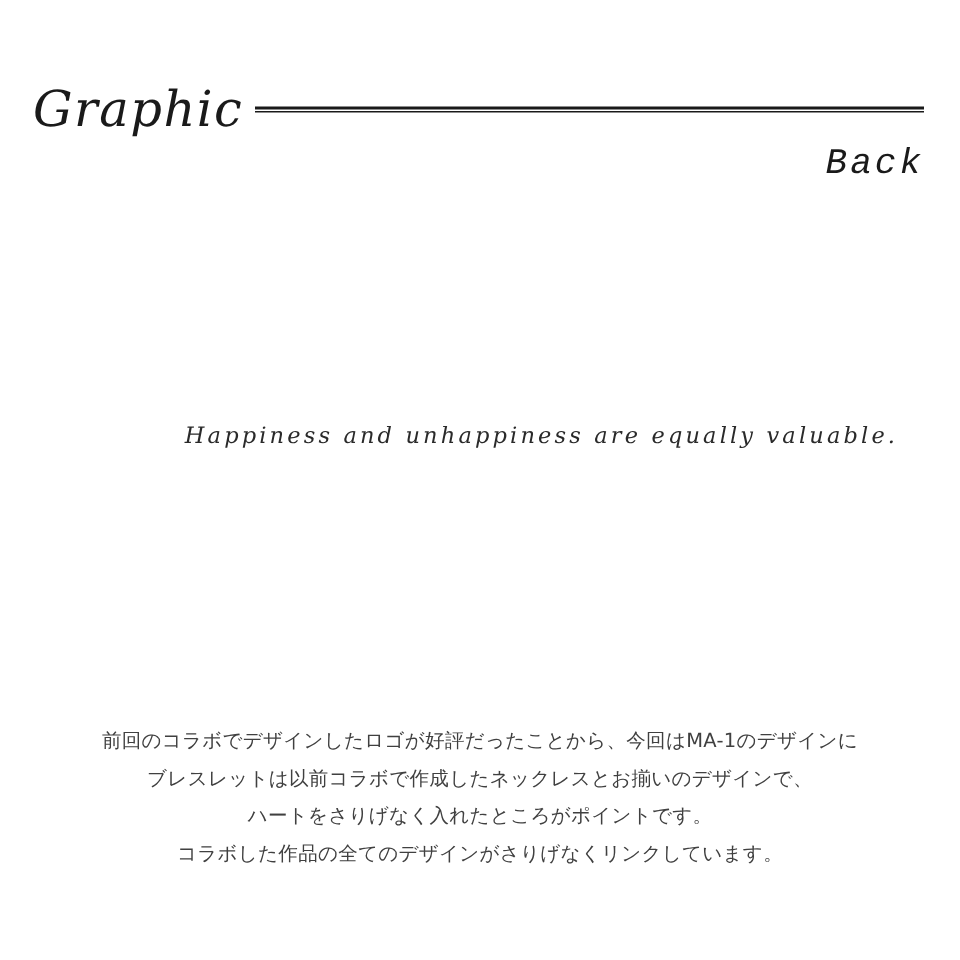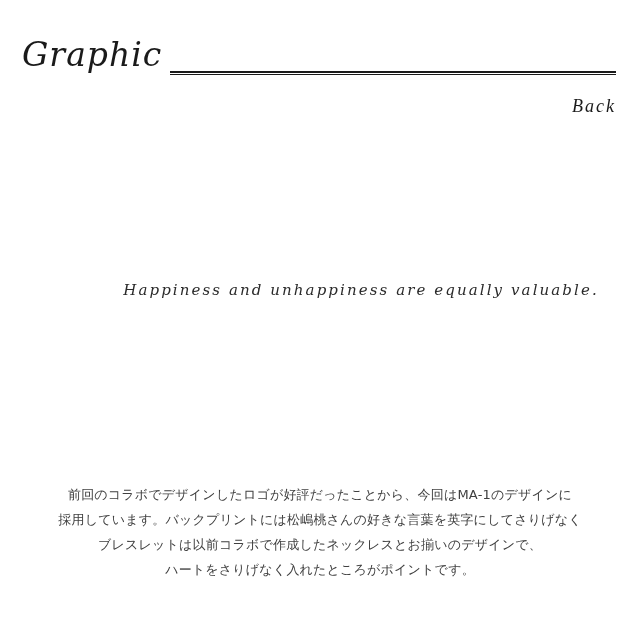--- a/index.html
+++ b/index.html
@@ -27,21 +27,21 @@
     position: absolute;
     top: 26px;
     left: 0;
     width: 640px;
     height: 60px;
   }
 
   .graphic-title {
     position: absolute;
     left: 22px;
-    top: 12px;
+    top: 30px;
     font-family: "DejaVu Serif", serif;
     font-style: italic;
     font-size: 33px;
     letter-spacing: 1px;
     color: #1a1a1a;
     line-height: 1;
     white-space: nowrap;
   }
 
   .header-rule {
@@ -53,23 +53,23 @@
     border-top: 2px solid #1a1a1a;
     border-bottom: 1px solid #1a1a1a;
     height: 4px;
     box-sizing: border-box;
   }
 
   .back-label {
     position: absolute;
     right: 24px;
     top: 96px;
-    font-family: Liberation Serif, serif;
+    font-family: Liberation Mono, monospace;
     font-style: italic;
-    font-size: 18px;
+    font-size: 24px;
     letter-spacing: 2px;
     color: #1a1a1a;
     white-space: nowrap;
   }
 
   
   .quote {
     position: absolute;
     left: 0;
     top: 281px;
@@ -111,18 +111,18 @@
     <div class="graphic-title">Graphic</div>
     <div class="header-rule"></div>
   </div>
 
   <div class="back-label">Back</div>
 
   <div class="quote">Happiness and unhappiness are equally valuable.</div>
 
   <div class="body-text">
     <span class="line">前回のコラボでデザインしたロゴが好評だったことから、今回はMA-1のデザインに</span>
-    <span class="line">採用しています。バックプリントには松嶋桃さんの好きな言葉を英字にしてさりげなく</span>
     <span class="line">ブレスレットは以前コラボで作成したネックレスとお揃いのデザインで、</span>
     <span class="line">ハートをさりげなく入れたところがポイントです。</span>
+    <span class="line">コラボした作品の全てのデザインがさりげなくリンクしています。</span>
   </div>
 
 </div>
 
 </body></html>

